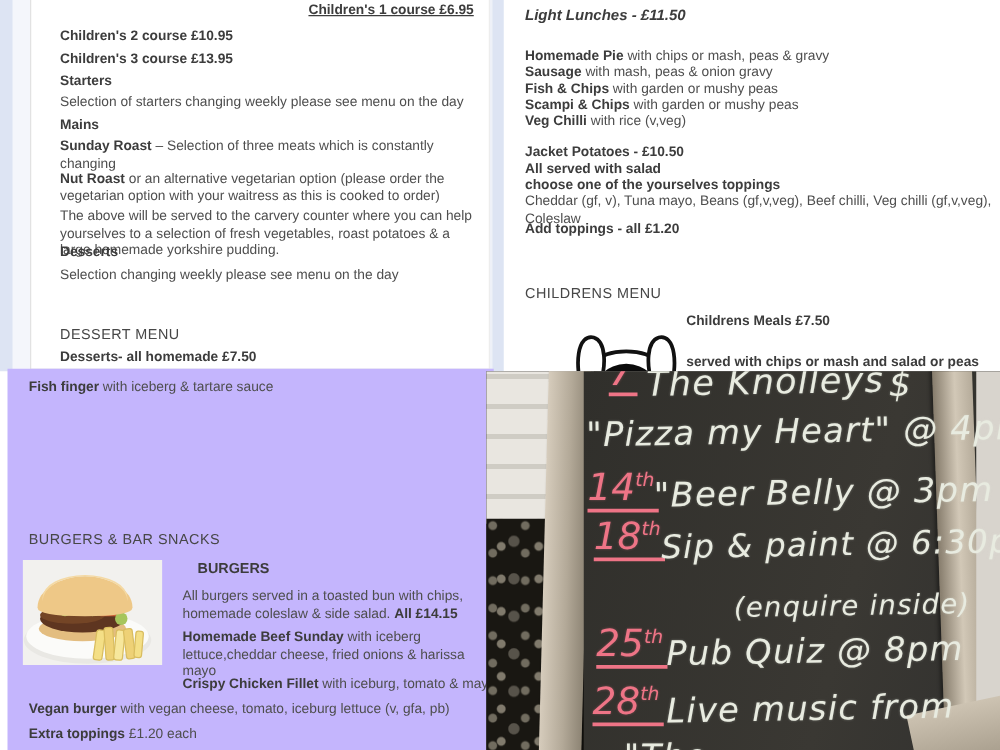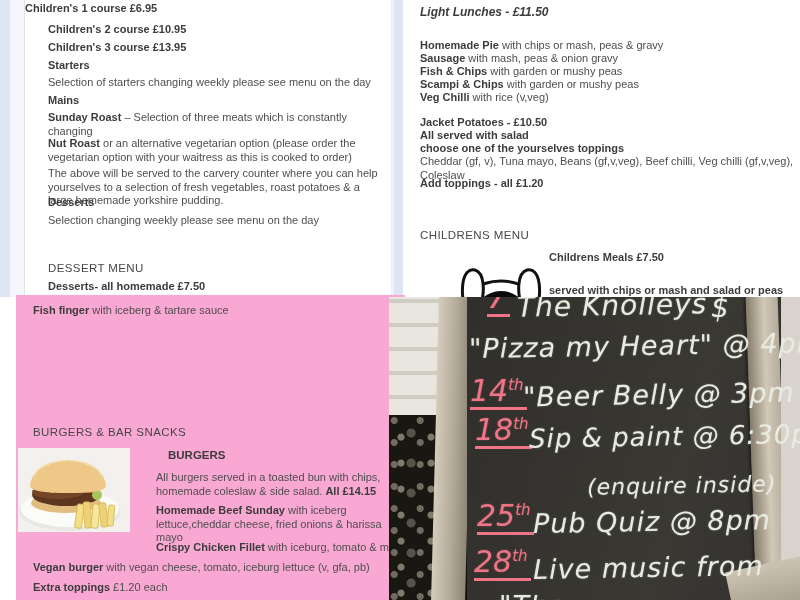--- a/index.html
+++ b/index.html
@@ -11,21 +11,21 @@
   .card{position:absolute;background:#ffffff;}
   .card-left{left:24px;top:0;width:366px;height:295px;border-left:1px solid #e2e2e2;
              border-right:1px solid #ededed;border-bottom:1px solid #d6d6d6;overflow:hidden;}
   .card-right{left:403px;top:0;width:397px;height:297px;overflow:hidden;}
   .gap-sliver{position:absolute;left:391px;top:0;width:3px;height:295px;background:#eef1f8;}
   
   .t{position:absolute;font-size:11px;color:#4e4e4e;line-height:13.5px;}
   .bld{font-weight:bold;color:#3c3c3c;}
   .sec{font-size:11.5px;color:#474747;letter-spacing:.4px;}
   
-  .bottom-left{position:absolute;left:16px;top:295px;width:389px;height:305px;background:#f9a8d4;}
+  .bottom-left{position:absolute;left:6px;top:295px;width:389px;height:305px;background:#c4b5fd;}
   
   .photo{position:absolute;left:389px;top:297px;width:411px;height:303px;overflow:hidden;background:#34332e;}
   .wall{position:absolute;left:0;top:0;width:86px;height:122px;
         background:repeating-linear-gradient(0deg,#e9e6e0 0 20px,#cfccc4 20px 24px);}
   .gravel{position:absolute;left:0;top:118px;width:92px;height:190px;background:#191712;
         background-image:radial-gradient(circle at 20% 25%,#716c5f 0 3px,transparent 4px),
                          radial-gradient(circle at 65% 60%,#57534a 0 4px,transparent 5px),
                          radial-gradient(circle at 40% 85%,#807a6c 0 3px,transparent 4px);
         background-size:26px 22px,34px 30px,30px 26px;}
   .post-left{position:absolute;left:46px;top:-6px;width:34px;height:320px;transform:rotate(1.5deg);
@@ -52,21 +52,21 @@
 </head>
 <body>
 
 <div id="app">
 
   <div class="top-bg"></div>
   <div class="rail-inner"></div>
   <div class="gap-sliver"></div>
 
   <div class="card card-left">
-    <div class="t bld" style="left:0;right:12px;top:2px;text-align:left;">Children's 1 course £6.95</div>
+    <div class="t bld" style="left:0;right:12px;top:2px;text-align:right;text-decoration:underline;">Children's 1 course £6.95</div>
     <div class="t bld" style="left:23px;top:23px;">Children's 2 course £10.95</div>
     <div class="t bld" style="left:23px;top:41px;">Children's 3 course £13.95</div>
     <div class="t bld" style="left:23px;top:59px;">Starters</div>
     <div class="t" style="left:23px;top:76px;">Selection of starters changing weekly please see menu on the day</div>
     <div class="t bld" style="left:23px;top:94px;">Mains</div>
     <div class="t" style="left:23px;top:111px;"><b class="bld">Sunday Roast</b><span> – Selection of three meats which is constantly changing</span></div>
     <div class="t" style="left:23px;top:137px;width:330px;"><b class="bld">Nut Roast</b><span> or an alternative vegetarian option  (please order the vegetarian option with your waitress as this is cooked to order)</span></div>
     <div class="t" style="left:23px;top:167px;width:332px;">The above will be served to the carvery counter where you can help yourselves to a selection of fresh vegetables, roast potatoes &amp; a large homemade yorkshire pudding.</div>
     <div class="t bld" style="left:23px;top:196px;">Desserts</div>
     <div class="t" style="left:23px;top:214px;">Selection changing weekly please see menu on the day</div>

